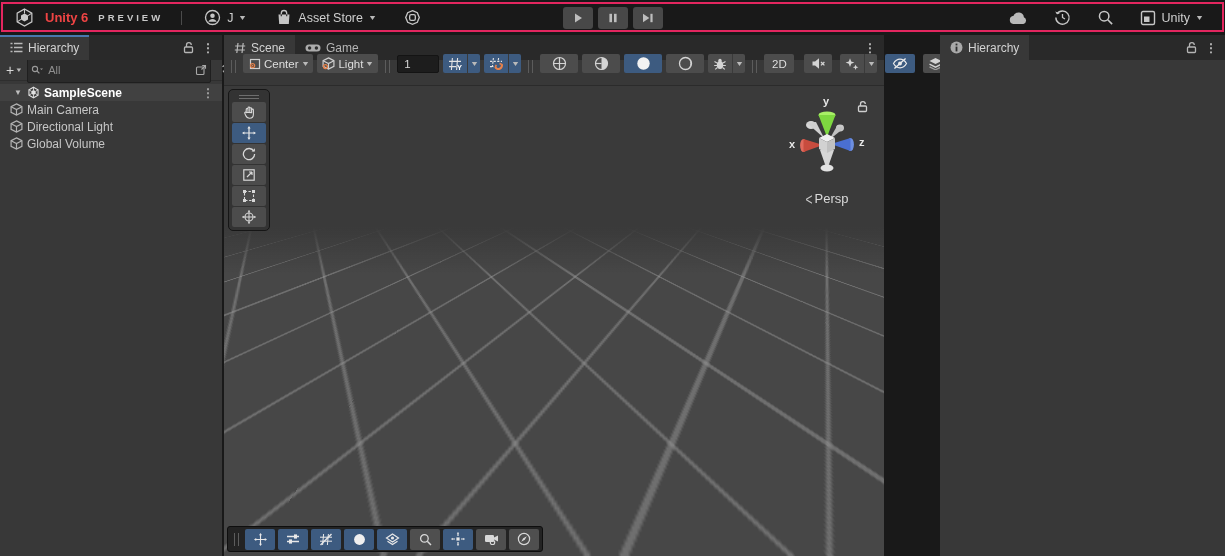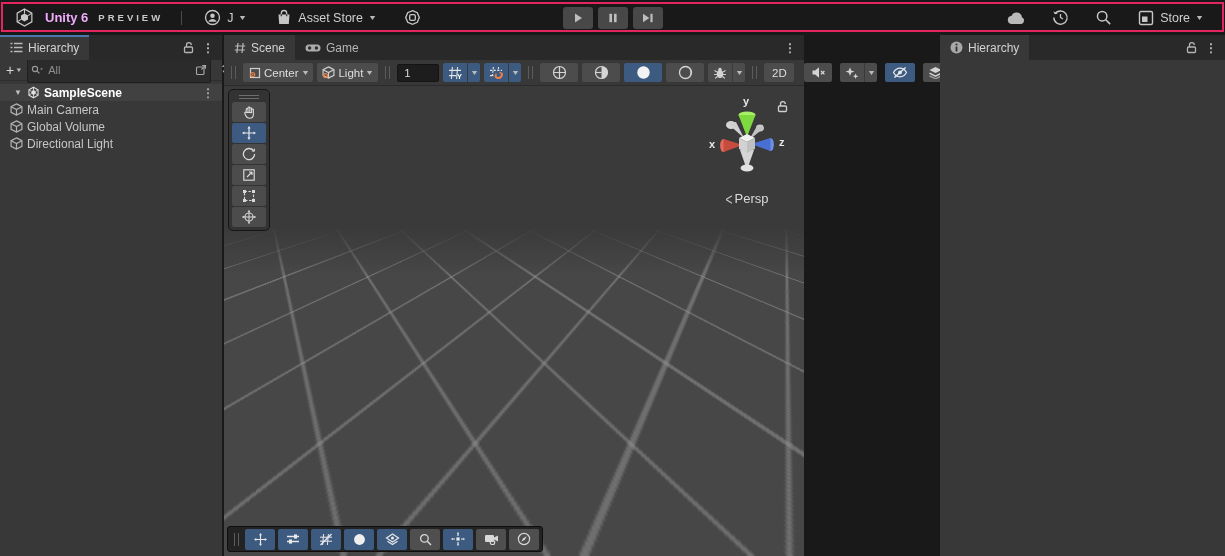--- a/index.html
+++ b/index.html
@@ -6,37 +6,37 @@
     font-family:"Liberation Sans",sans-serif;-webkit-font-smoothing:antialiased;}
   *{box-sizing:border-box;}
   .app{position:relative;width:1225px;height:556px;background:#191919;color:#cfcfcf;font-size:12px;}
 
   
   .topbar{position:absolute;left:0;top:0;width:100%;height:35px;background:#191919;
     display:flex;align-items:center;padding:0 14px;}
   .hl-border{position:absolute;left:1px;top:2px;right:1px;height:30px;border:2px solid #e3265f;
     pointer-events:none;z-index:40;}
   .tb-left{display:flex;align-items:center;gap:8px;}
-  .app-title{font-weight:bold;font-size:13px;color:#f0abfc;margin-left:2px;}
+  .app-title{font-weight:bold;font-size:13px;color:#ef4444;margin-left:2px;}
   .app-badge{font-size:9.5px;letter-spacing:3px;color:#c9c9c9;font-weight:bold;margin-left:2px;}
   .tb-div{width:1px;height:14px;background:#4b4b4b;margin:0 10px;}
   .tb-btn{display:flex;align-items:center;gap:6px;background:none;border:none;color:#cfcfcf;
     font-size:12.5px;cursor:default;padding:2px 4px;font-family:inherit;}
   .caret{font-size:7px;color:#b9b9b9;transform:scaleX(1.3);display:inline-block;}
   .tb-center{position:absolute;left:50%;top:50%;transform:translate(-50%,-50%);display:flex;gap:5px;z-index:1;}
   .play-btn{width:30px;height:22px;background:#484848;border:none;border-radius:3px;
     display:flex;align-items:center;justify-content:center;cursor:default;}
   .tb-right{margin-left:auto;display:flex;align-items:center;gap:10px;}
   .tb-iconbtn{background:none;border:none;padding:2px 8px;display:flex;align-items:center;gap:6px;
     color:#cfcfcf;font-size:12.5px;cursor:default;font-family:inherit;}
 
   
   .panel{position:absolute;top:35px;bottom:0;background:#383838;}
   .panel.hierarchy{left:0;width:222px;}
-  .panel.scene{left:224px;width:580px;}
+  .panel.scene{left:224px;width:660px;}
   .panel.inspector{left:940px;right:0;}
   .tabbar{height:25px;background:#292929;display:flex;align-items:stretch;position:relative;}
   .tab{display:flex;align-items:center;gap:5px;padding:0 10px;background:#383838;color:#d2d2d2;
     font-size:12px;position:relative;cursor:default;}
   .tab.focused:before{content:"";position:absolute;left:0;top:0;right:0;height:2px;background:#4977ad;}
   .tab.inactive{background:transparent;color:#b5b5b5;}
   .tabbar-right{margin-left:auto;display:flex;align-items:center;gap:8px;padding:0 8px;}
   .kebab{color:#c0c0c0;font-size:12px;font-weight:bold;line-height:1;cursor:default;letter-spacing:0;}
 
   
@@ -53,21 +53,21 @@
   .h-div{width:1px;height:14px;background:#2c2c2c;margin:0 2px;}
   .tree{padding-top:3px;}
   .trow{height:17px;display:flex;align-items:center;gap:4px;padding-left:10px;color:#c6c6c6;cursor:default;}
   .trow.scene-row{background:#414141;padding-left:13px;color:#ffffff;font-weight:bold;}
   .trow .disc{font-size:8px;color:#bdbdbd;width:10px;text-align:center;}
   .trow .kebab{margin-left:auto;margin-right:8px;color:#a9a9a9;}
   .trow .lbl{white-space:nowrap;}
 
   
   .s-toolbar{height:26px;background:#383838;border-bottom:1px solid #2b2b2b;display:flex;
-    align-items:center;padding:12px 4px;gap:4px;position:relative;}
+    align-items:flex-end;padding:12px 4px;gap:4px;position:relative;}
   .grip{width:5px;height:13px;border-left:1px solid #5c5c5c;border-right:1px solid #5c5c5c;margin:0 3px;flex:none;}
   .sbtn{height:19px;background:#4c4c4c;border:none;border-radius:2px;color:#dedede;font-size:11.5px;
     display:flex;align-items:center;gap:3px;padding:0 5px;cursor:default;flex:none;font-family:inherit;}
   .sbtn.on{background:#3d5b80;}
   .split{display:flex;flex:none;}
   .split .sbtn{border-radius:2px 0 0 2px;}
   .split .arrow-seg{width:13px;height:19px;border:none;border-left:1px solid #3a3a3a;border-radius:0 2px 2px 0;
     background:#4c4c4c;display:flex;align-items:center;justify-content:center;cursor:default;}
   .split .arrow-seg.on{background:#3d5b80;}
   .snap-input{width:42px;height:18px;background:#1d1d1d;border:1px solid #141414;border-radius:2px;
@@ -197,21 +197,21 @@
         <svg width="17" height="17" viewBox="0 0 18 18">
           <circle cx="7.6" cy="7.6" r="5" fill="none" stroke="#c6c6c6" stroke-width="1.6"></circle>
           <path d="M11.4 11.4 16 16" stroke="#c6c6c6" stroke-width="1.8"></path>
         </svg>
       </button>
       <button class="tb-iconbtn">
         <svg width="16" height="16" viewBox="0 0 16 16">
           <rect x="1.5" y="1.5" width="13" height="13" rx="1.5" fill="none" stroke="#c6c6c6" stroke-width="1.4"></rect>
           <rect x="4" y="6.5" width="5.5" height="5.5" fill="#c6c6c6"></rect>
         </svg>
-        <span>Store</span>
+        <span>Unity</span>
         <span class="caret">▼</span>
       </button>
     </div>
   </header>
 
   <section class="panel hierarchy">
     <div class="tabbar">
       <div class="tab focused">
         <svg width="13" height="11" viewBox="0 0 13 11">
           <path d="M0.5 1.5h2M4 1.5h8.5M0.5 5.5h2M4 5.5h8.5M0.5 9.5h2M4 9.5h8.5" stroke="#b9b9b9" stroke-width="1.3"></path>
@@ -269,28 +269,28 @@
           <path d="M6 .8 11 3.4v5.2L6 11.2 1 8.6V3.4Z" fill="none" stroke="#b3b3b3" stroke-width="1.1"></path>
           <path d="M1 3.4 6 6l5-2.6M6 6v5.2" fill="none" stroke="#b3b3b3" stroke-width="1.1"></path>
         </svg>
         <span class="lbl">Main Camera</span>
       </div>
       <div class="trow">
         <svg width="13" height="13" viewBox="0 0 12 12">
           <path d="M6 .8 11 3.4v5.2L6 11.2 1 8.6V3.4Z" fill="none" stroke="#b3b3b3" stroke-width="1.1"></path>
           <path d="M1 3.4 6 6l5-2.6M6 6v5.2" fill="none" stroke="#b3b3b3" stroke-width="1.1"></path>
         </svg>
-        <span class="lbl">Global Volume</span>
+        <span class="lbl">Directional Light</span>
       </div>
       <div class="trow">
         <svg width="13" height="13" viewBox="0 0 12 12">
           <path d="M6 .8 11 3.4v5.2L6 11.2 1 8.6V3.4Z" fill="none" stroke="#b3b3b3" stroke-width="1.1"></path>
           <path d="M1 3.4 6 6l5-2.6M6 6v5.2" fill="none" stroke="#b3b3b3" stroke-width="1.1"></path>
         </svg>
-        <span class="lbl">Directional Light</span>
+        <span class="lbl">Global Volume</span>
       </div>
     </div>
   </section>
 
   <section class="panel scene">
     <div class="tabbar">
       <div class="tab">
         <svg width="12" height="12" viewBox="0 0 12 12">
           <path d="M4 1 2.8 11M9.2 1 8 11M1.2 4h10M.8 8h10" stroke="#b9b9b9" stroke-width="1.2" fill="none"></path>
         </svg>

